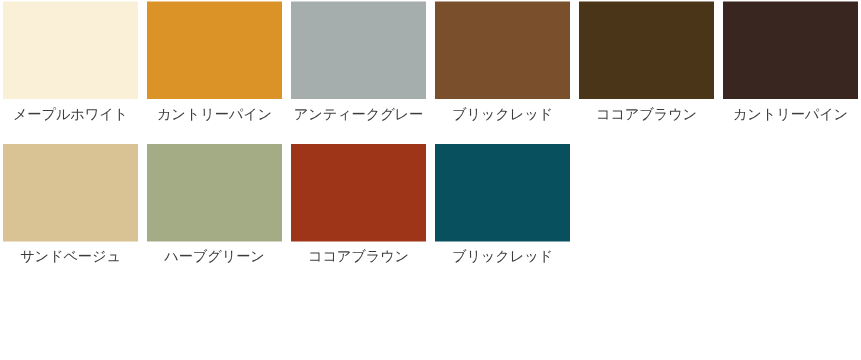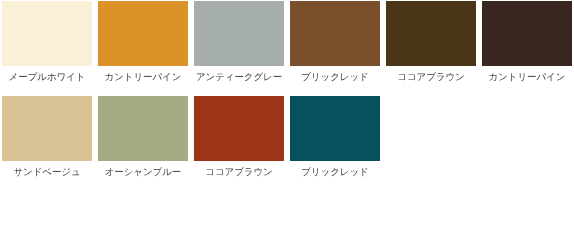--- a/index.html
+++ b/index.html
@@ -82,21 +82,21 @@
     </div>
   </div>
 
   <div class="swatch-row">
     <div class="swatch-cell">
       <span class="swatch-chip" style="background-color: rgb(217, 194, 147);"></span>
       <span class="swatch-label">サンドベージュ</span>
     </div>
     <div class="swatch-cell">
       <span class="swatch-chip" style="background-color: rgb(163, 172, 133);"></span>
-      <span class="swatch-label">オーシャンブルー</span>
+      <span class="swatch-label">ハーブグリーン</span>
     </div>
     <div class="swatch-cell">
       <span class="swatch-chip" style="background-color: rgb(158, 52, 24);"></span>
       <span class="swatch-label">ココアブラウン</span>
     </div>
     <div class="swatch-cell">
       <span class="swatch-chip" style="background-color: rgb(9, 80, 95);"></span>
       <span class="swatch-label">ブリックレッド</span>
     </div>
   </div>

